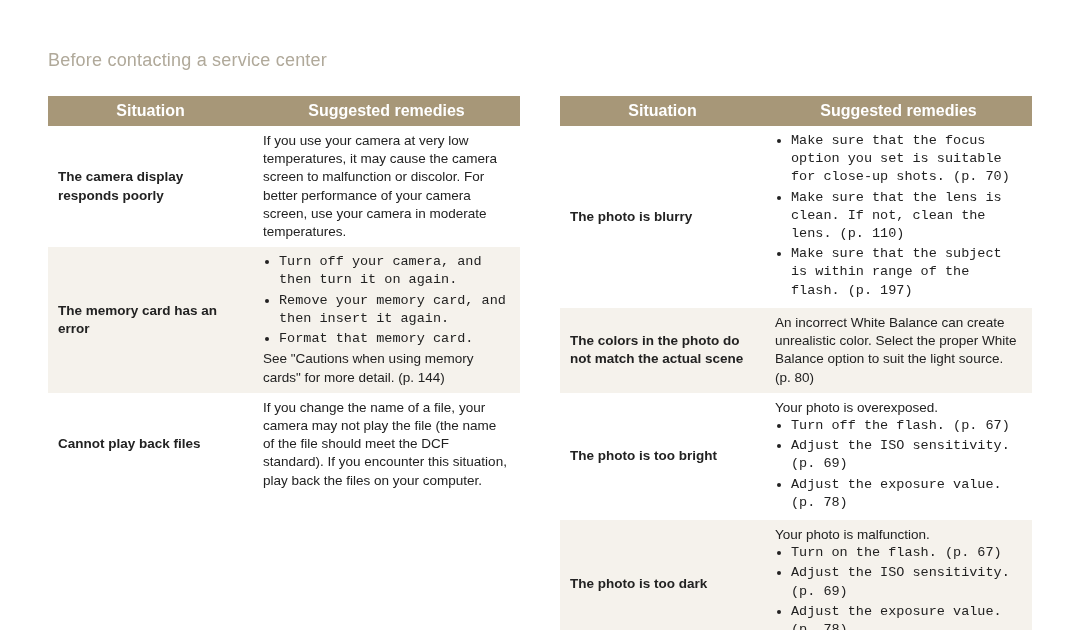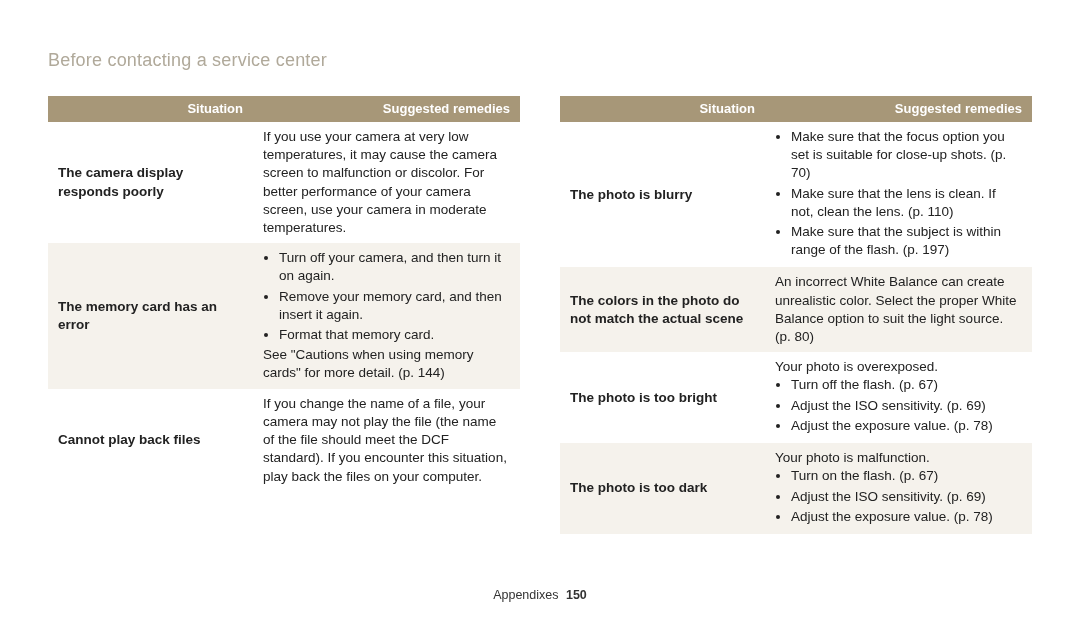--- a/index.html
+++ b/index.html
@@ -35,40 +35,41 @@
     width: 472px;
   }
   table.trouble {
     border-collapse: collapse;
     width: 100%;
   }
   table.trouble th {
     background: #a79778;
     color: #fff;
     font-weight: 600;
-    text-align: right;
+    text-align: center;
     padding: 4px 10px;
-    font-size: 13px;
+    font-size: 16px;
   }
   table.trouble th.sit { width: 185px; }
   table.trouble td {
     padding: 6px 10px;
     vertical-align: middle;
     font-size: 13.5px;
   }
   table.trouble td.situation {
     font-weight: 600;
   }
   tr.alt td { background: #f5f2ec; }
   ul.rem {
     margin: 0;
     padding: 0 0 0 16px;
   }
   ul.rem li {
     margin: 0 0 2px 0;
+    font-family: Liberation Mono, monospace;
   }
   .after-list {
     margin-top: 2px;
   }
   .footer {
     position: absolute;
     bottom: 26px;
     left: 0;
     width: 1080px;
     text-align: center;
@@ -162,18 +163,14 @@
                 <li>Adjust the exposure value. (p. 78)</li>
               </ul>
             </td>
           </tr>
         </tbody>
       </table>
     </div>
 
   </div>
 
-  <div class="footer">
-    <span>Appendixes</span>
-    <span class="pnum">150</span>
-  </div>
 
 </div>
 
 </body></html>

